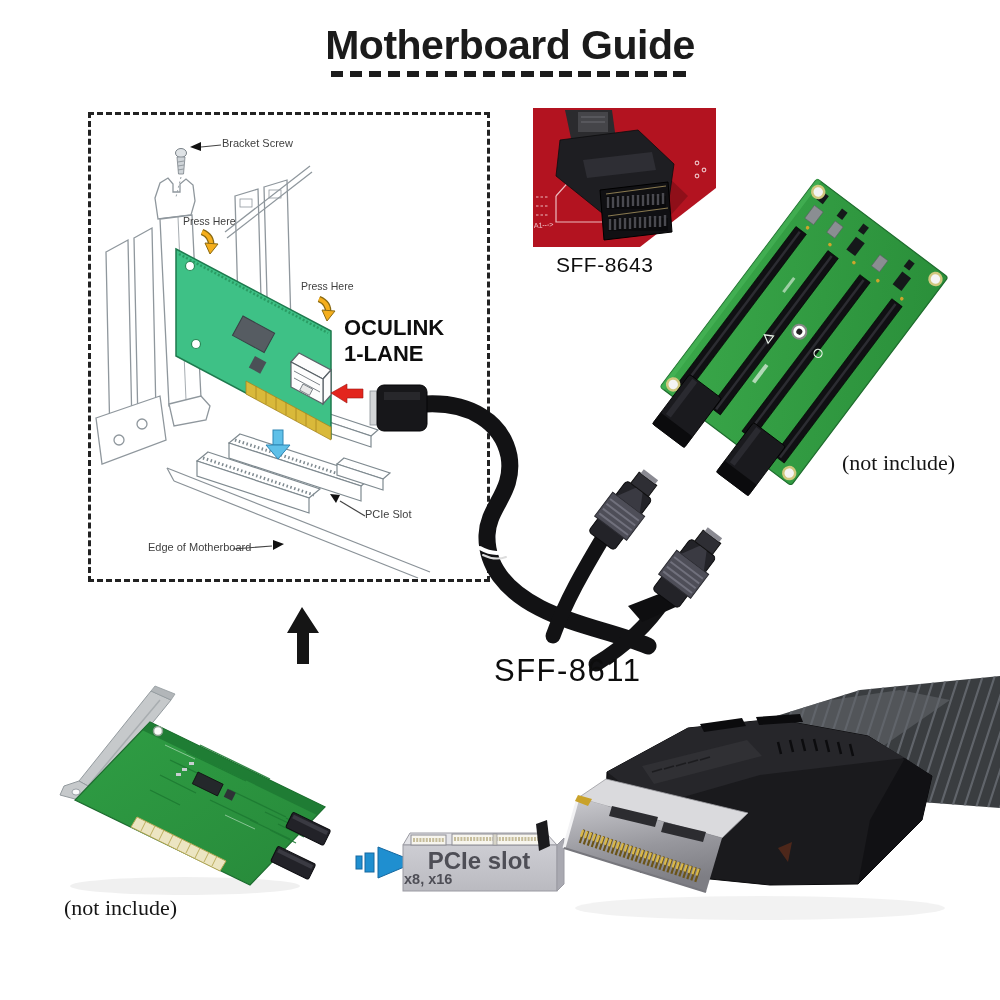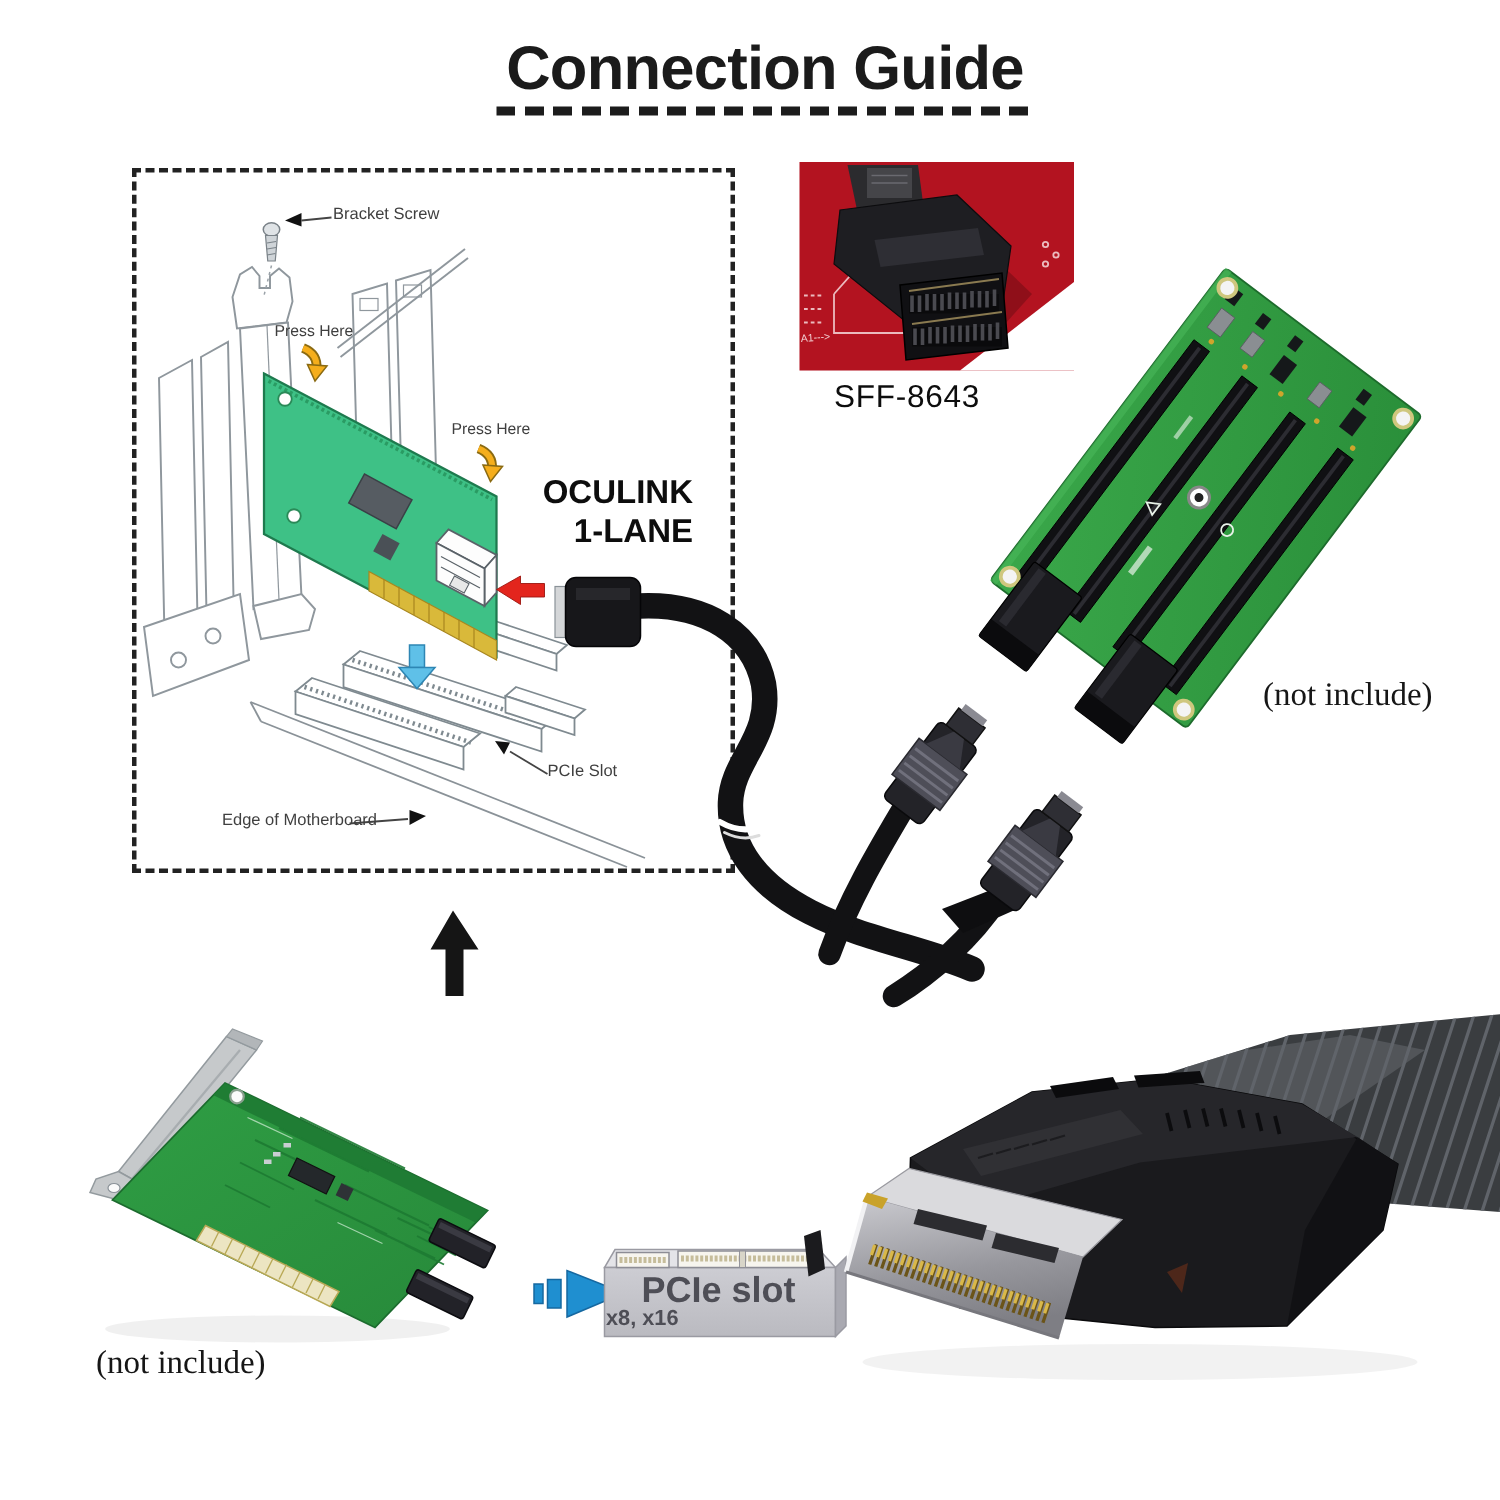--- a/index.html
+++ b/index.html
@@ -7,21 +7,21 @@
          font-family:"Liberation Sans","DejaVu Sans",sans-serif;color:#1b1b1b;}
   .abs{position:absolute;}
   .title{left:320px;top:22px;width:380px;text-align:center;font-size:41px;font-weight:700;
          letter-spacing:-0.5px;color:#1b1b1b;white-space:nowrap;}
   .title-underline{left:331px;top:71px;width:359px;height:6px;
          background:repeating-linear-gradient(90deg,#1c1c1c 0 12.5px,transparent 12.5px 19px);}
   .diagram-box{left:88px;top:112px;width:396px;height:464px;border:3px dashed #222;}
   .art{left:0;top:0;width:1000px;height:1000px;}
   .lbl{position:absolute;font-size:11px;color:#3f3f3f;white-space:nowrap;}
   .callout{position:absolute;font-weight:400;color:#0d0d0d;white-space:nowrap;}
-  .oculink-block{left:344px;top:315px;width:118px;text-align:right;line-height:26px;font-size:22px;font-weight:800;}
+  .oculink-block{left:344px;top:315px;width:118px;text-align:left;line-height:26px;font-size:22px;font-weight:800;}
   .sff8643{left:556px;top:253px;font-size:21px;letter-spacing:.5px;}
   .sff8611{left:494px;top:653px;font-size:31px;letter-spacing:1.5px;}
   .adapter-block{left:202px;top:671px;width:196px;text-align:center;line-height:23px;font-size:19px;font-weight:800;}
   .note{position:absolute;font-size:22px;font-weight:400;color:#161616;white-space:nowrap;font-family:Liberation Serif, serif;}
   .note-riser{left:842px;top:450px;}
   .note-card{left:64px;top:895px;}
   .slot-title{left:404px;top:847px;width:150px;text-align:center;font-size:24px;font-weight:700;color:#4e4e56;}
   .slot-sub{left:404px;top:871px;width:150px;font-size:14.5px;font-weight:700;color:#4e4e56;}
 </style>
 </head>
@@ -352,33 +352,34 @@
         <path d="M581,836 L700,876" stroke="#6b5418" stroke-width="14" stroke-dasharray="2.2,2"></path>
         <path d="M581,833 L700,873" stroke="#d9b84a" stroke-width="7" stroke-dasharray="2.2,2"></path>
         <path d="M578,798 L564,848" stroke="#f2f2f4" stroke-width="3"></path>
         <polygon points="578,795 592,799 588,806 575,801" fill="#c9a22a"></polygon>
         <path d="M564,848 L706,892" stroke="#77777d" stroke-width="2"></path>
       </g>
       <polygon points="536,824 547,820 550,846 539,851" fill="#1b1b1e"></polygon>
     </g>
   </svg>
 
-  <div class="abs title">Connection Guide</div>
+  <div class="abs title">Motherboard Guide</div>
   <div class="abs title-underline"></div>
 
   <div class="lbl" style="left:222px;top:137px;">Bracket Screw</div>
   <div class="lbl" style="left:183px;top:215px;font-size:10.5px;">Press Here</div>
   <div class="lbl" style="left:301px;top:280px;font-size:10.5px;">Press Here</div>
   <div class="lbl" style="left:365px;top:508px;">PCIe Slot</div>
   <div class="lbl" style="left:148px;top:541px;">Edge of Motherboard</div>
 
   <div class="callout oculink-block">
     <div>OCULINK</div>
     <div>1-LANE</div>
   </div>
   <div class="callout sff8643">SFF-8643</div>
+  <div class="callout sff8611">SFF-8611</div>
   <div class="callout adapter-block">
   </div>
   <div class="note note-riser">(not include)</div>
   <div class="note note-card">(not include)</div>
   <div class="abs slot-title">PCIe slot</div>
   <div class="abs slot-sub">x8, x16</div>
 </div>
 
 </body></html>

